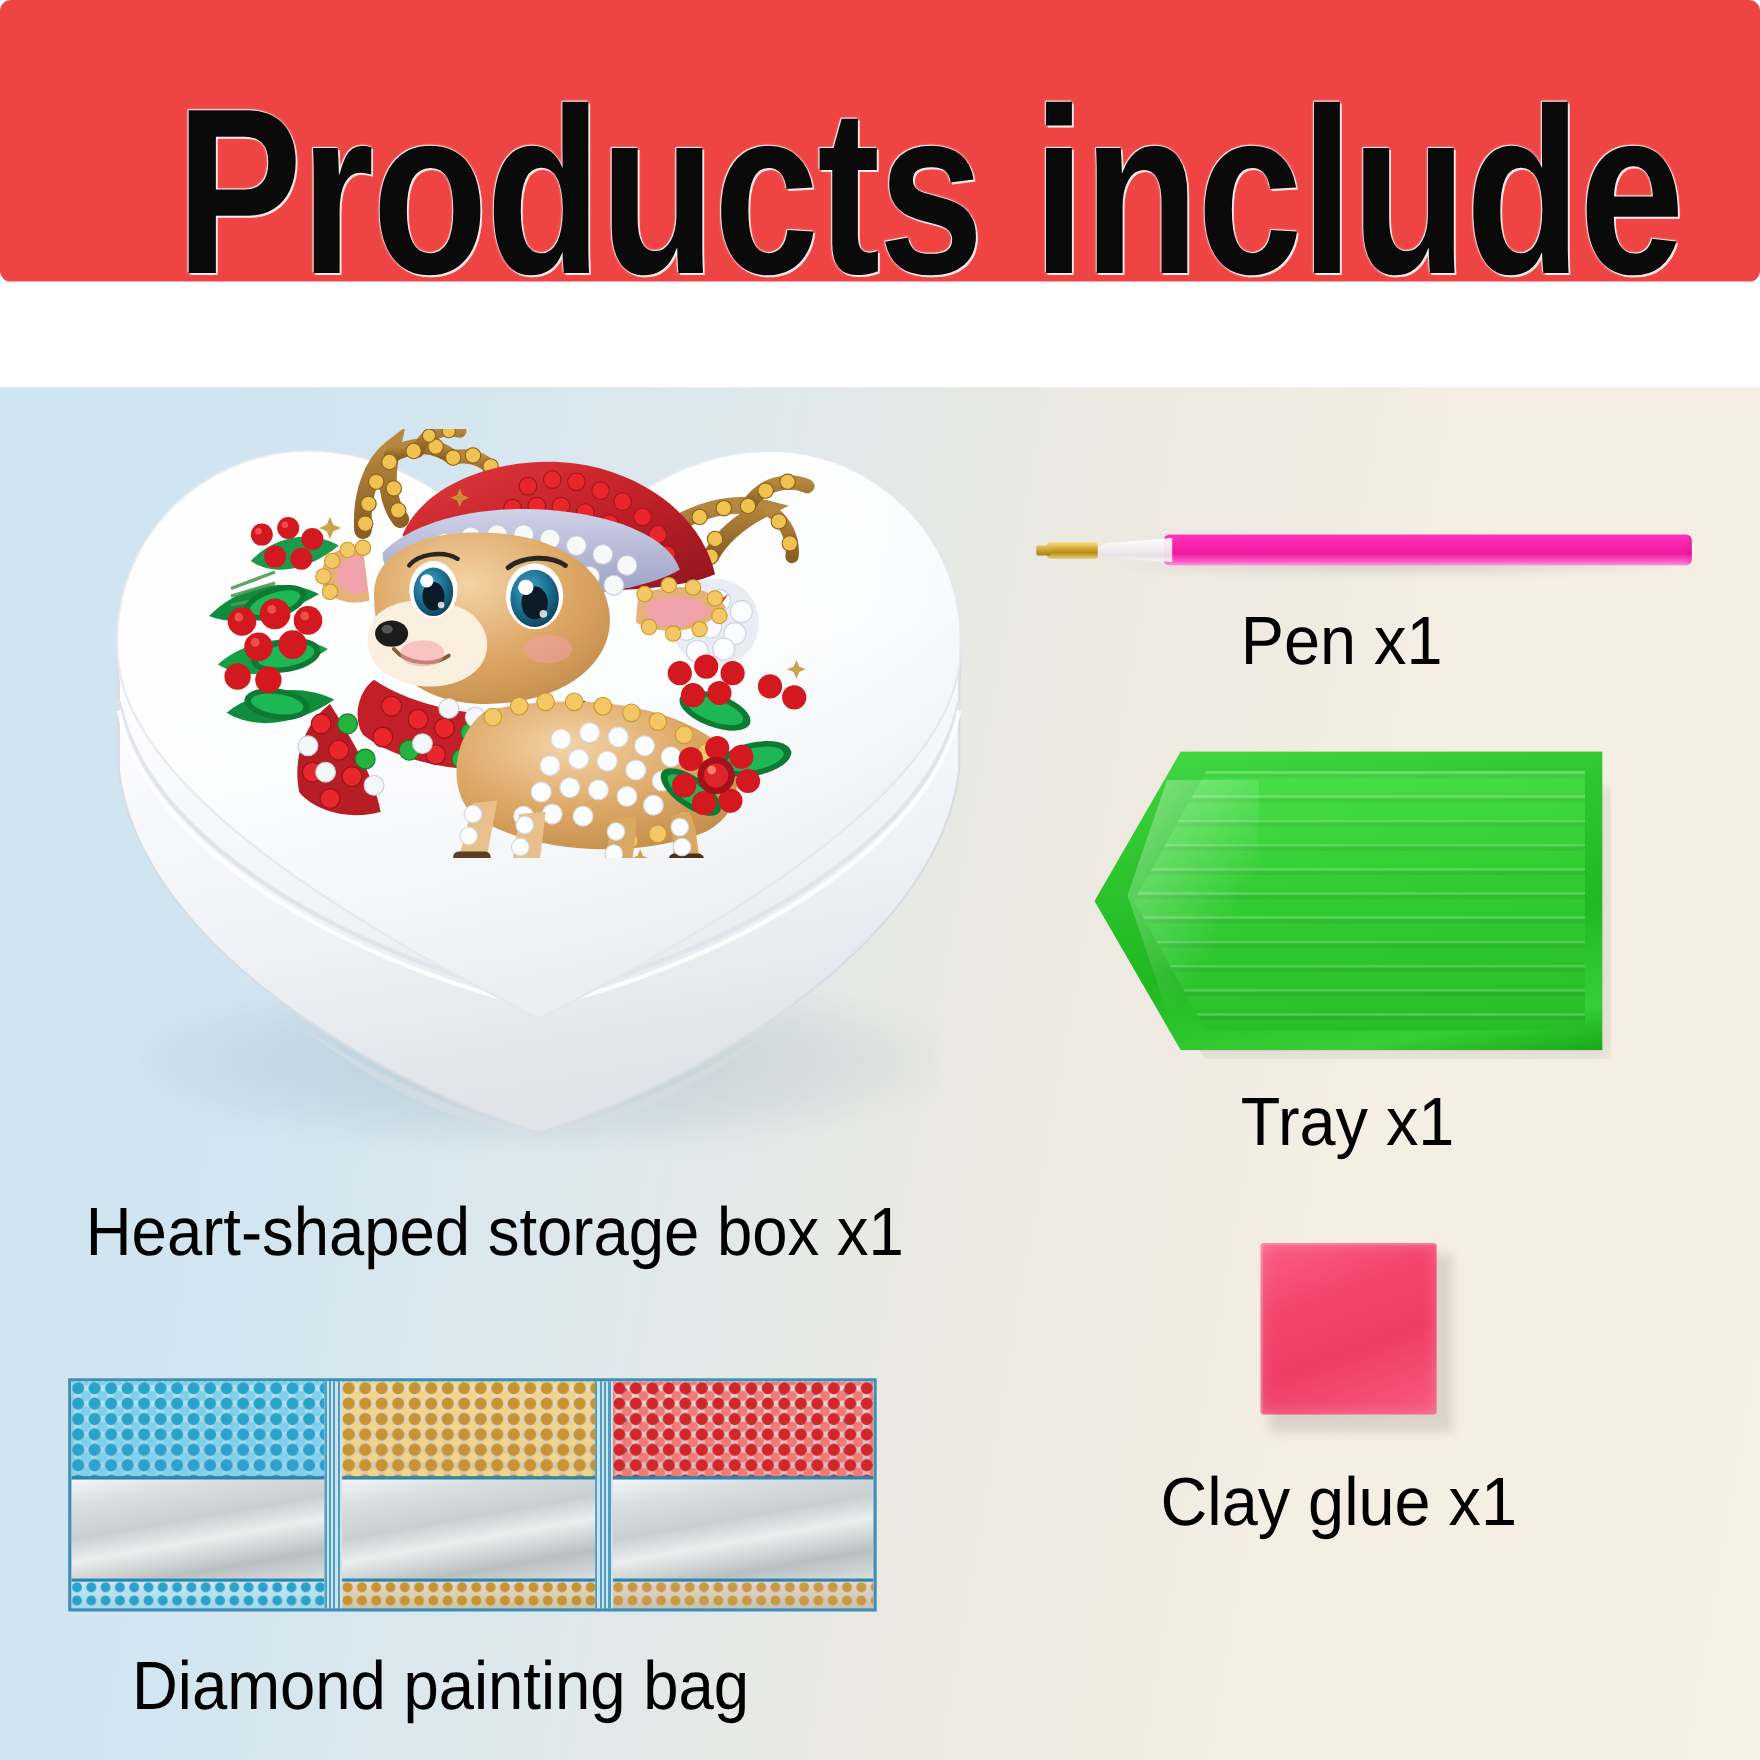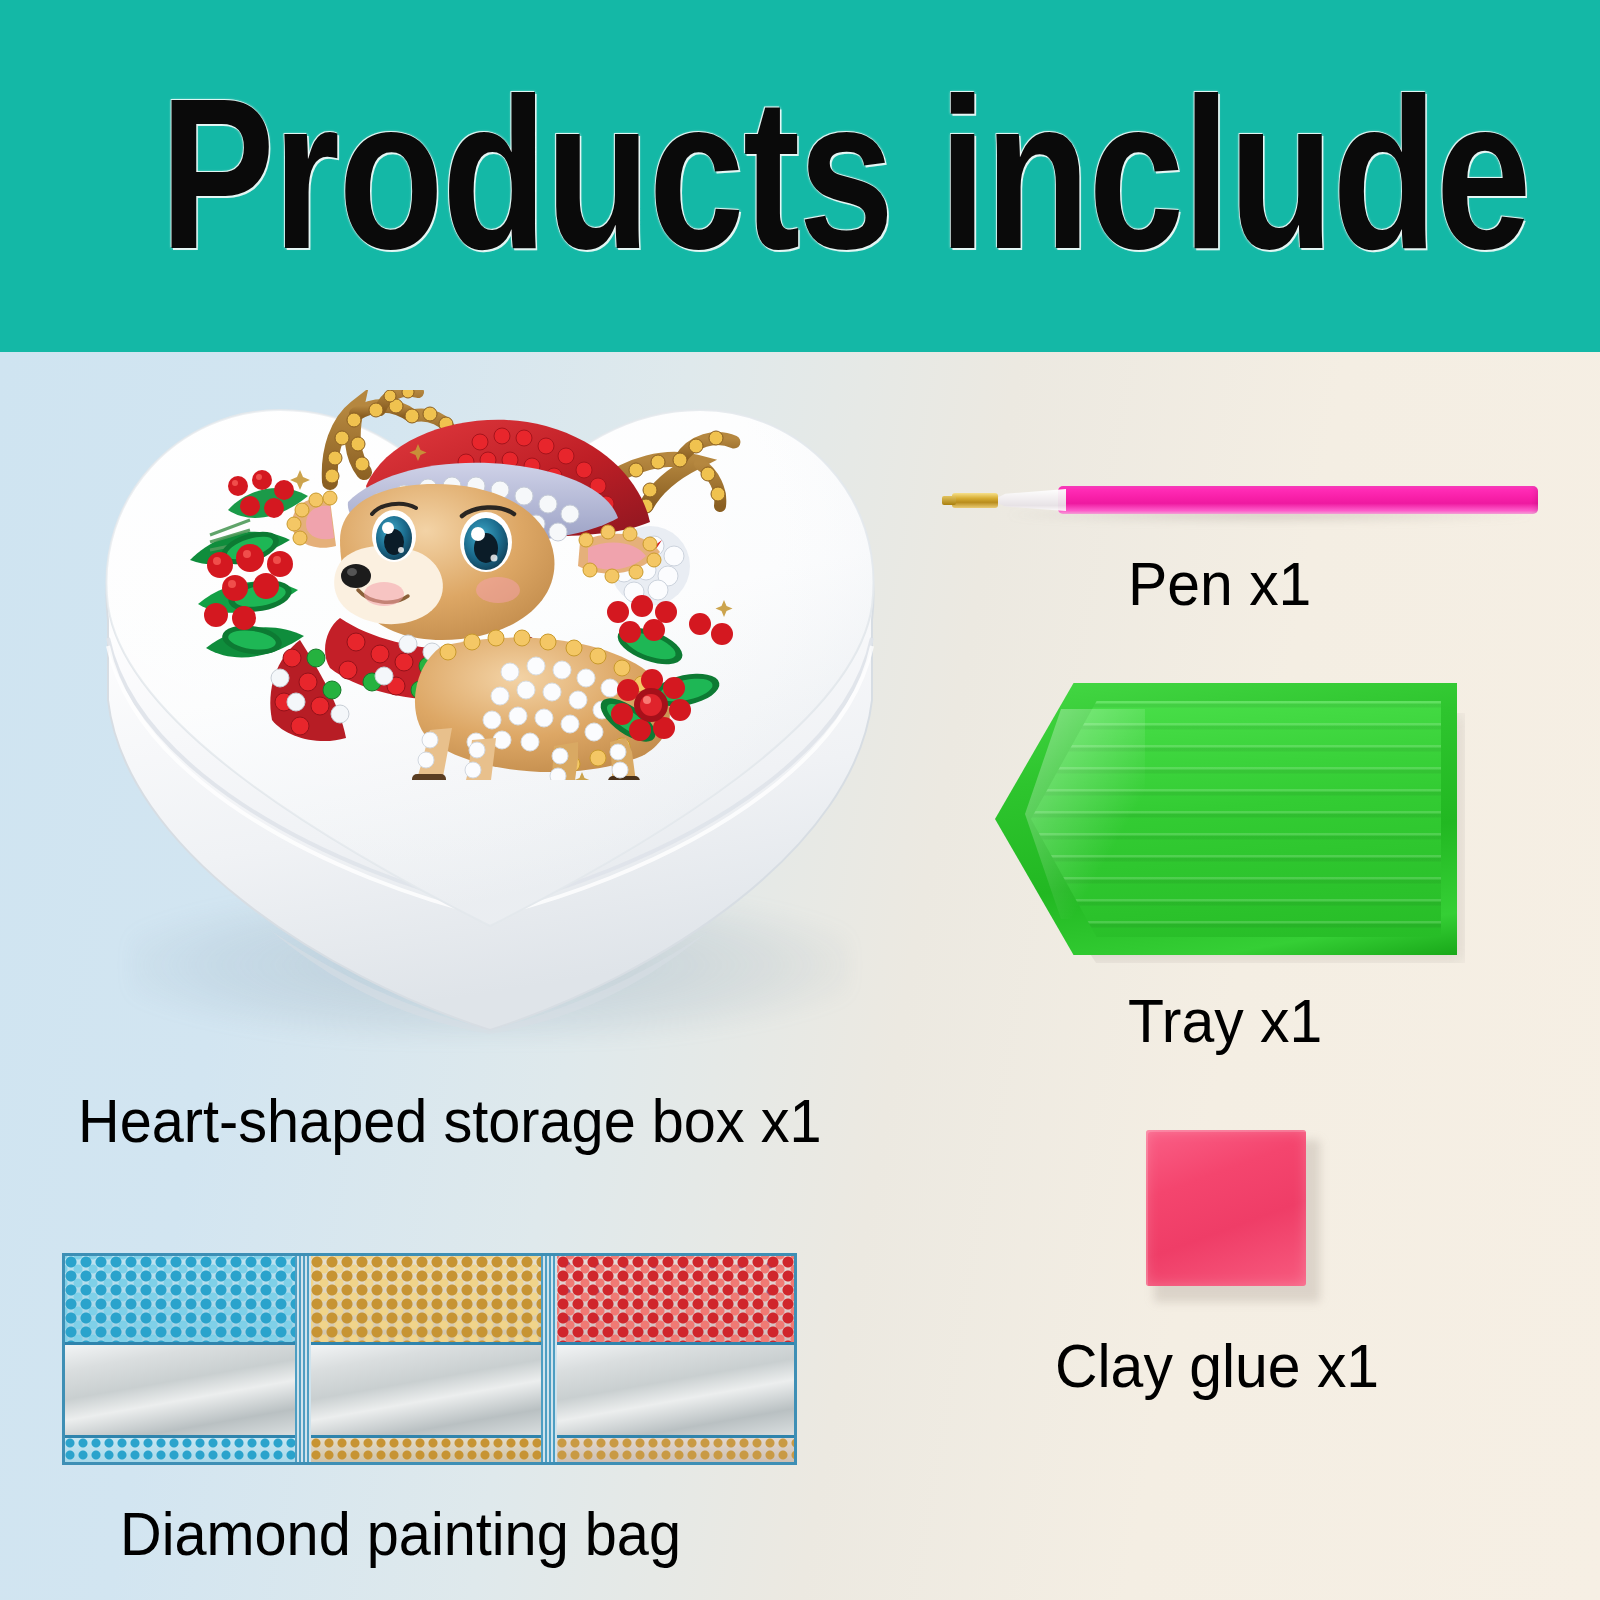--- a/index.html
+++ b/index.html
@@ -5,22 +5,23 @@
   html,body{margin:0;padding:0;}
   body{
     width:1600px;height:1600px;overflow:hidden;
     font-family:"Liberation Sans","DejaVu Sans",sans-serif;
     background:#ffffff;
   }
   #stage{position:relative;width:1600px;height:1600px;overflow:hidden;}
 
   
   #header{
-    position:absolute;left:0;top:0;width:1600px;height:352px;
-    background:#14b8a6;
+    position:absolute;left:0;top:0;width:1600px;height:256px;
+    background:#ef4444;
+    border-radius:10px;
   }
   #title{
     position:absolute;left:0;top:74px;width:1600px;
     text-align:center;
     font-size:215px;line-height:200px;
     font-weight:700;
     font-family:"Liberation Sans Narrow","Liberation Sans","DejaVu Sans Condensed",sans-serif;
     transform:scaleX(0.80);
     transform-origin:50% 50%;
     color:#0a0a0a;

